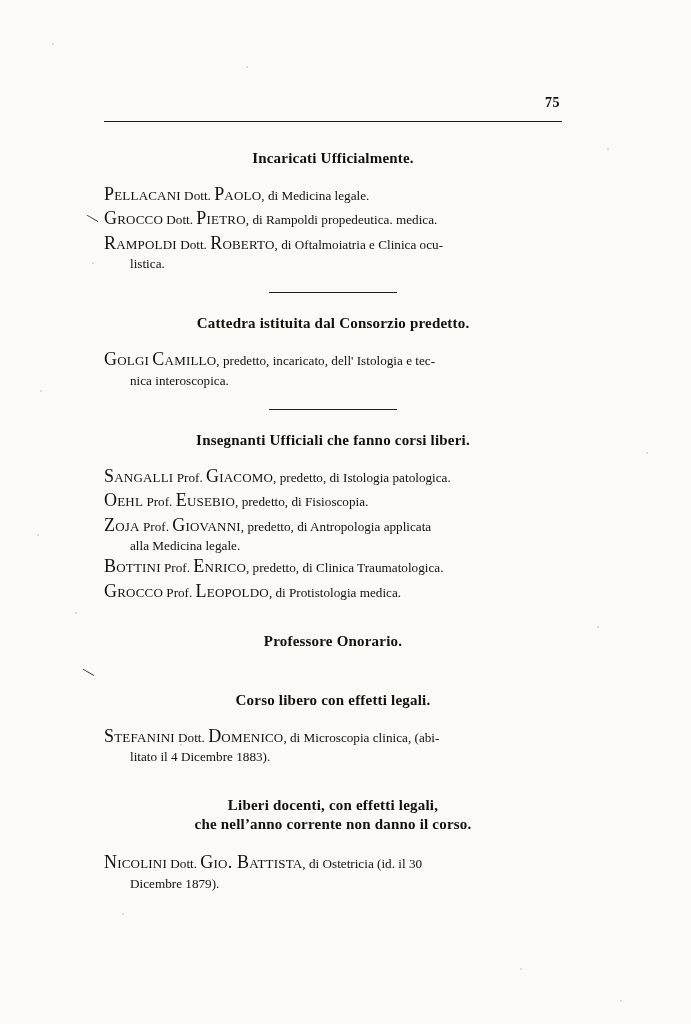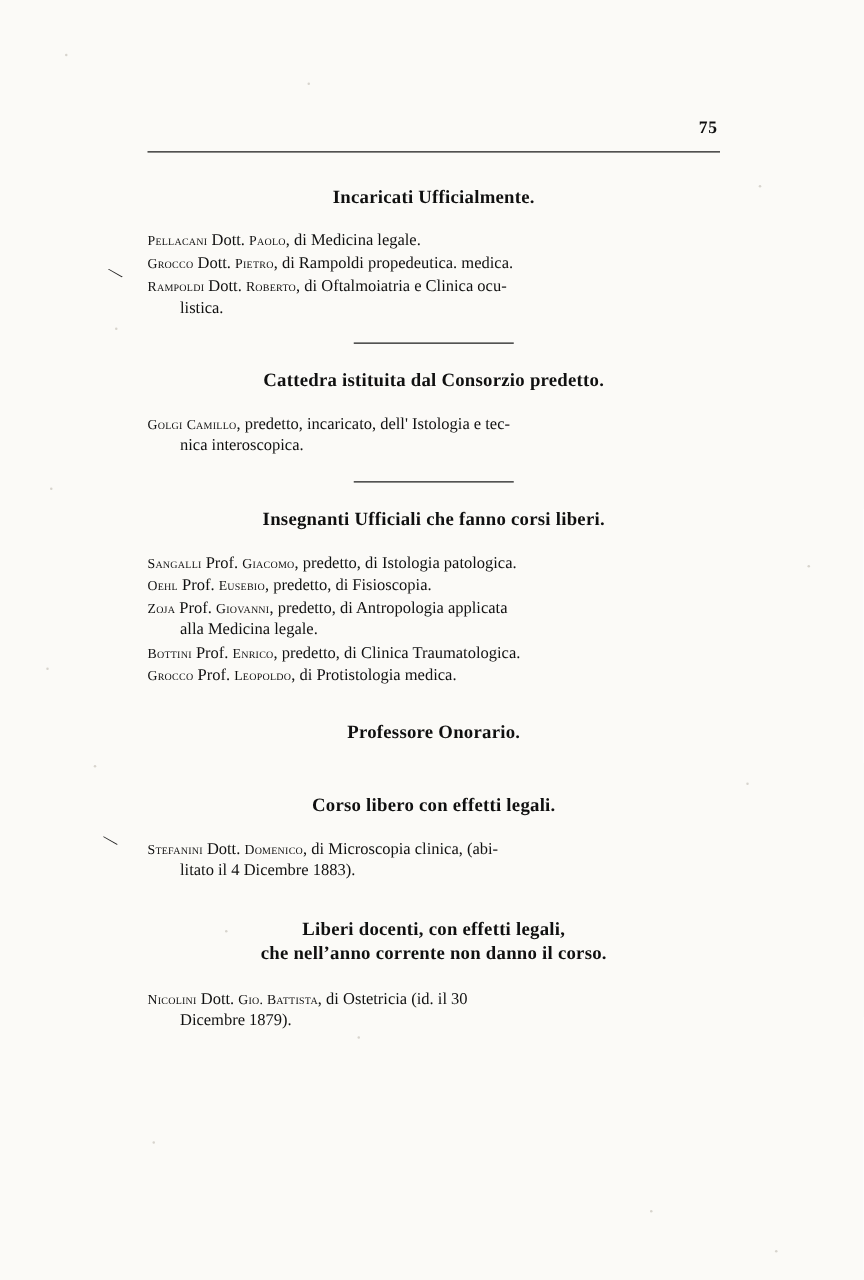--- a/index.html
+++ b/index.html
@@ -25,21 +25,21 @@
   
   .speck {
     position: absolute;
     width: 2px; height: 2px;
     background: #b9b4ab;
     border-radius: 50%;
     opacity: .55;
   }
   .content {
     position: absolute;
-    left: 118px;
+    left: 104px;
     top: 95px;
     width: 458px;
   }
   .page-number {
     text-align: right;
     font-family: "Liberation Serif", serif;
     font-weight: bold;
     font-size: 14px;
     letter-spacing: .5px;
     margin: 0 2px 10px 0;
@@ -70,21 +70,21 @@
     margin: 0 0 1px 0;
     padding-left: 0;
     text-indent: 0;
   }
   .entry .cont {
     display: block;
     padding-left: 26px;
   }
   .sc {
     font-variant: small-caps;
-    font-size: 11px;
+    font-size: 18px;
     letter-spacing: .2px;
   }
   .it {
   }
   .divider {
     width: 128px;
     height: 0;
     border-top: 1.5px solid #1c1c1c;
     margin: 20px auto 22px auto;
   }

